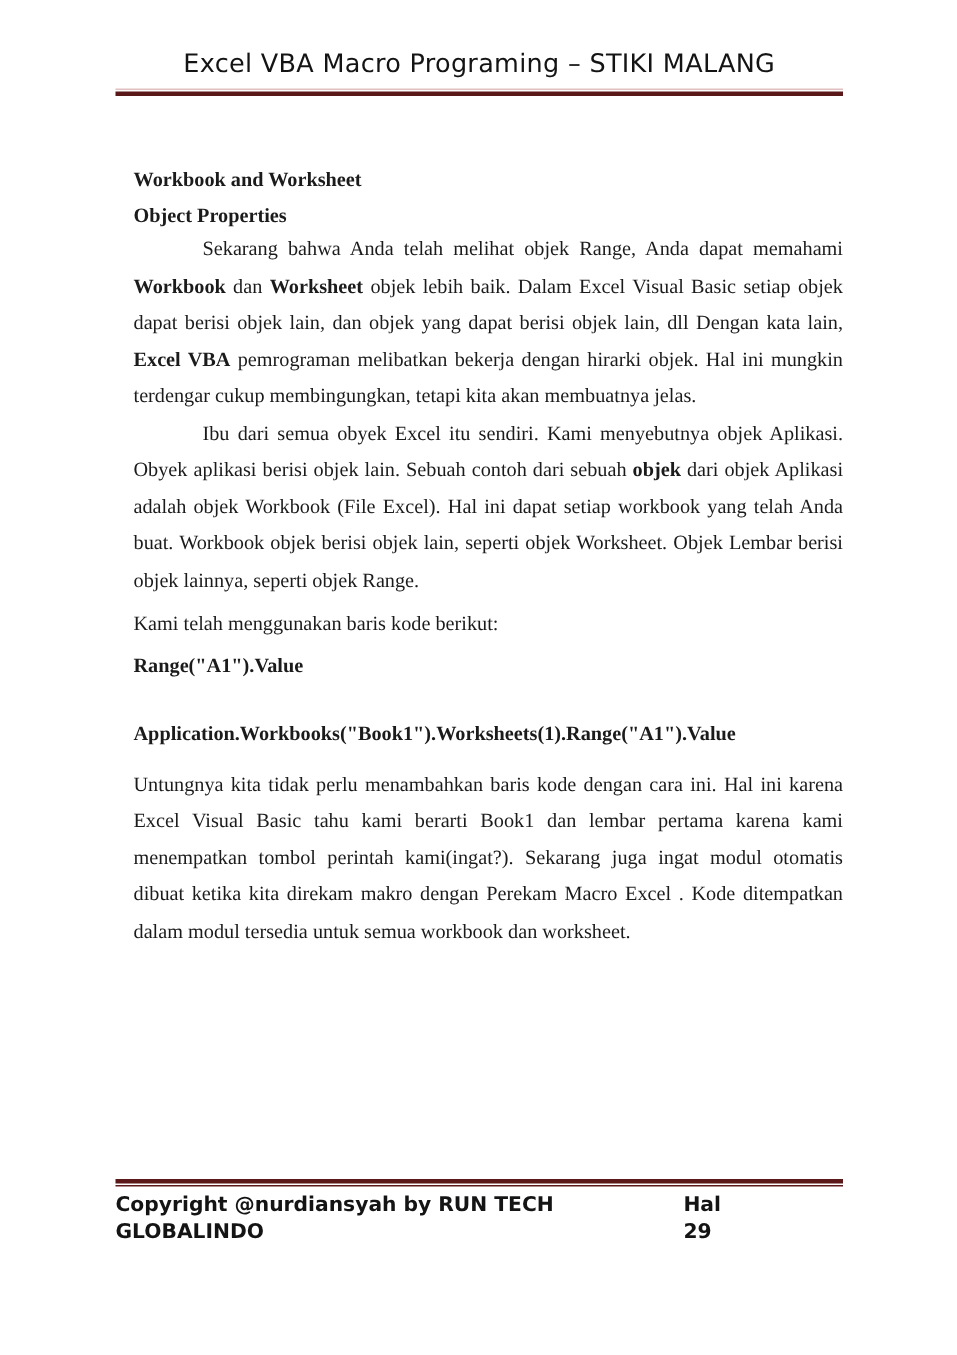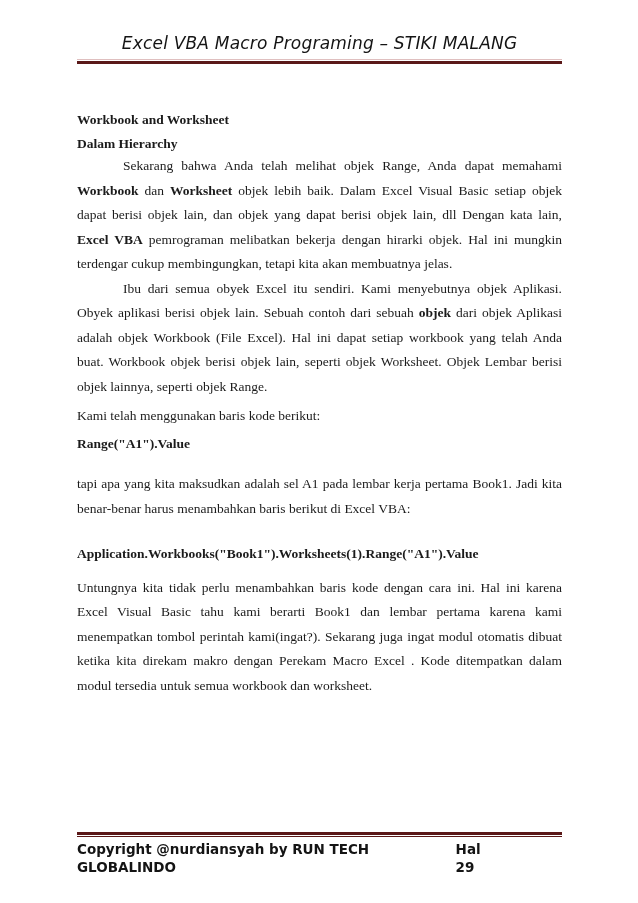--- a/index.html
+++ b/index.html
@@ -22,30 +22,29 @@
   }
   
   .doc-header-title {
     margin-top: 32px;
     text-align: center;
     font-family: "DejaVu Sans", "Liberation Sans", sans-serif;
     font-size: 17px;
     line-height: 22px;
     color: #141414;
     letter-spacing: 0.2px;
-    font-style: italic;
   }
   .header-rule {
     margin-top: 5px;
     height: 1px;
     border-top: 1px solid #dfbfbf;
     border-bottom: 3px solid #5a1818;
   }
   
-  .doc-body { font-size: 13.5px; line-height: 24.5px; }
+  .doc-body { font-size: 13.5px; line-height: 24.5px; margin-left: 12px; }
   .para {
     margin: 0;
     text-align: justify;
   }
   .para.indent { text-indent: 46px; }
   .heading {
     margin: 0;
     font-weight: bold;
     font-size: 13.5px;
     line-height: 21px;
@@ -63,21 +62,21 @@
   .p-kami     { margin-top: 5px; }
   .code-range { margin-top: 3px; }
   .p-tapi     { margin-top: 16px; }
   .code-app   { margin-top: 21px; }
   .p-untung   { margin-top: 9px; }
   
   .doc-footer {
     position: absolute;
     left: 77px;
     right: 76px;
-    top: 832px;
+    top: 786px;
   }
   .footer-rule {
     height: 1px;
     border-top: 3px solid #5a1818;
     border-bottom: 1px solid #5a1818;
   }
   .footer-text {
     margin-top: 3px;
     display: flex;
     align-items: baseline;
@@ -101,31 +100,30 @@
 
     <div class="doc-header-title">Excel VBA Macro Programing – STIKI MALANG</div>
 
     <div class="header-rule"></div>
 
     <div class="doc-body">
 
       <p class="heading h-workbook">Workbook and Worksheet</p>
 
 
-      <p class="heading h-object">Dalam Hierarchy</p>
+      <p class="heading h-object">Object Properties</p>
 
       <p class="para indent p-hier"><span>Sekarang bahwa Anda telah melihat objek Range, Anda dapat memahami </span><span style="font-weight: bold;">Workbook</span><span> dan </span><span style="font-weight: bold;">Worksheet</span><span> objek lebih baik. Dalam Excel Visual Basic setiap objek dapat berisi objek lain, dan objek yang dapat berisi objek lain, dll Dengan kata lain, </span><span style="font-weight: bold;">Excel VBA</span><span> pemrograman melibatkan bekerja dengan hirarki objek. Hal ini mungkin terdengar cukup membingungkan, tetapi kita akan membuatnya jelas.</span></p>
 
       <p class="para indent p-ibu"><span>Ibu dari semua obyek Excel itu sendiri. Kami menyebutnya objek Aplikasi. Obyek aplikasi berisi objek lain. Sebuah contoh dari sebuah </span><span style="font-weight: bold;">objek</span><span> dari objek Aplikasi adalah objek Workbook (File Excel). Hal ini dapat setiap workbook yang telah Anda buat. Workbook objek berisi objek lain, seperti objek Worksheet. Objek Lembar berisi objek lainnya, seperti objek Range.</span></p>
 
       <p class="para p-kami">Kami telah menggunakan baris kode berikut:</p>
 
       <p class="codeline code-range">Range("A1").Value</p>
 
-      <p class="para p-tapi"><span>tapi apa yang kita maksudkan adalah sel A1 pada lembar kerja pertama Book1. Jadi kita benar-benar harus menambahkan baris berikut di Excel VBA:</span></p>
 
       <p class="codeline code-app">Application.Workbooks("Book1").Worksheets(1).Range("A1").Value</p>
 
       <p class="para p-untung"><span>Untungnya kita tidak perlu menambahkan baris kode dengan cara ini. Hal ini karena Excel Visual Basic tahu kami berarti Book1 dan lembar pertama karena kami menempatkan tombol perintah kami(ingat?). Sekarang juga ingat modul otomatis dibuat ketika kita direkam makro dengan Perekam Macro Excel . Kode ditempatkan dalam modul tersedia untuk semua workbook dan worksheet.</span></p>
 
     </div>
   </div>
 
   <div class="doc-footer">
     <div class="footer-rule"></div>

